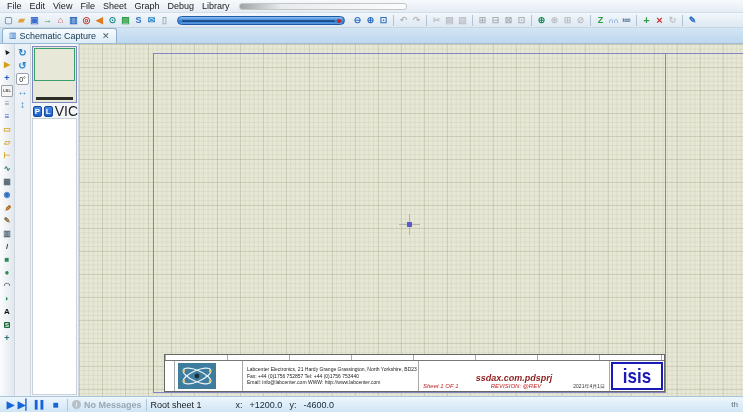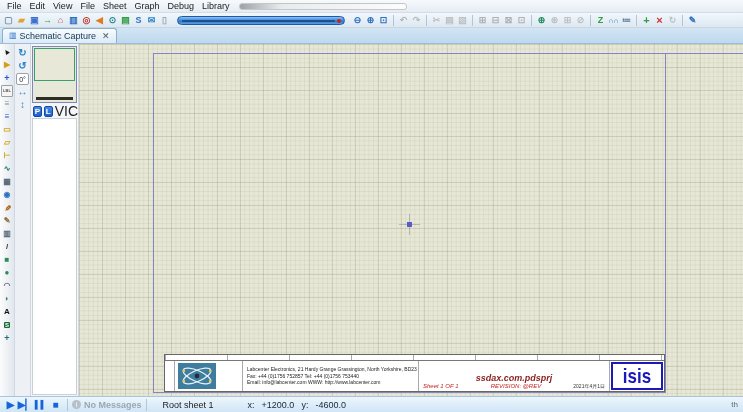--- a/index.html
+++ b/index.html
@@ -104,21 +104,21 @@
         transform:scaleY(1.15);letter-spacing:0;}
   
   .statusbar{height:16px;display:flex;align-items:center;padding:0 3px;
         background:linear-gradient(#eef6fc,#cfe5f6);border-top:1px solid #a8c4da;}
   .sbtn{width:15px;height:13px;display:flex;align-items:center;justify-content:center;flex:0 0 auto;}
   .sbtn .glyph{font-size:10px;line-height:1;font-weight:bold;}
   .status-sep{width:1px;height:12px;background:#aec8da;margin:0 4px;flex:0 0 auto;}
   .info-icon{width:9px;height:9px;border-radius:50%;background:#b6c0ca;color:#fff;font-size:7px;
         display:flex;align-items:center;justify-content:center;margin-right:3px;flex:0 0 auto;}
   .no-messages{font-size:9px;color:#9aa8b4;white-space:nowrap;font-weight:bold;}
-  .root-sheet{font-size:9px;color:#1c1c1c;white-space:nowrap;margin-left:12px;}
+  .root-sheet{font-size:9px;color:#1c1c1c;white-space:nowrap;}
   .coords{display:flex;gap:7px;font-size:9px;color:#15283a;margin-left:34px;white-space:nowrap;}
   .units{margin-left:auto;font-size:8px;color:#5a6c7a;padding-right:2px;}
 </style>
 </head>
 <body>
 
 <div class="app">
 
   <div class="menubar">
     <div style="display:flex">

